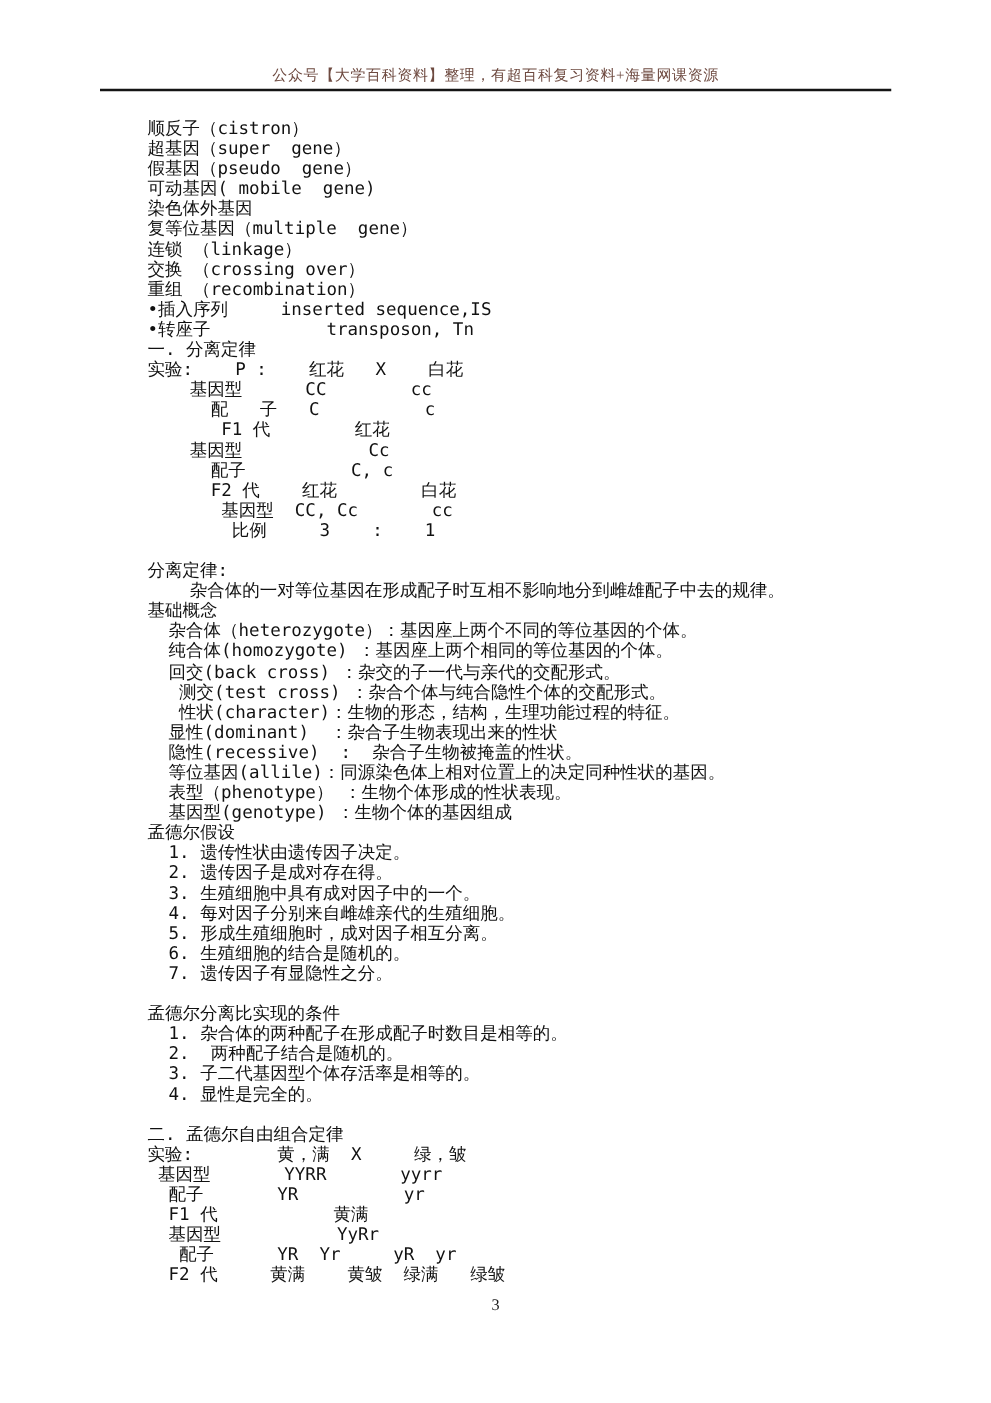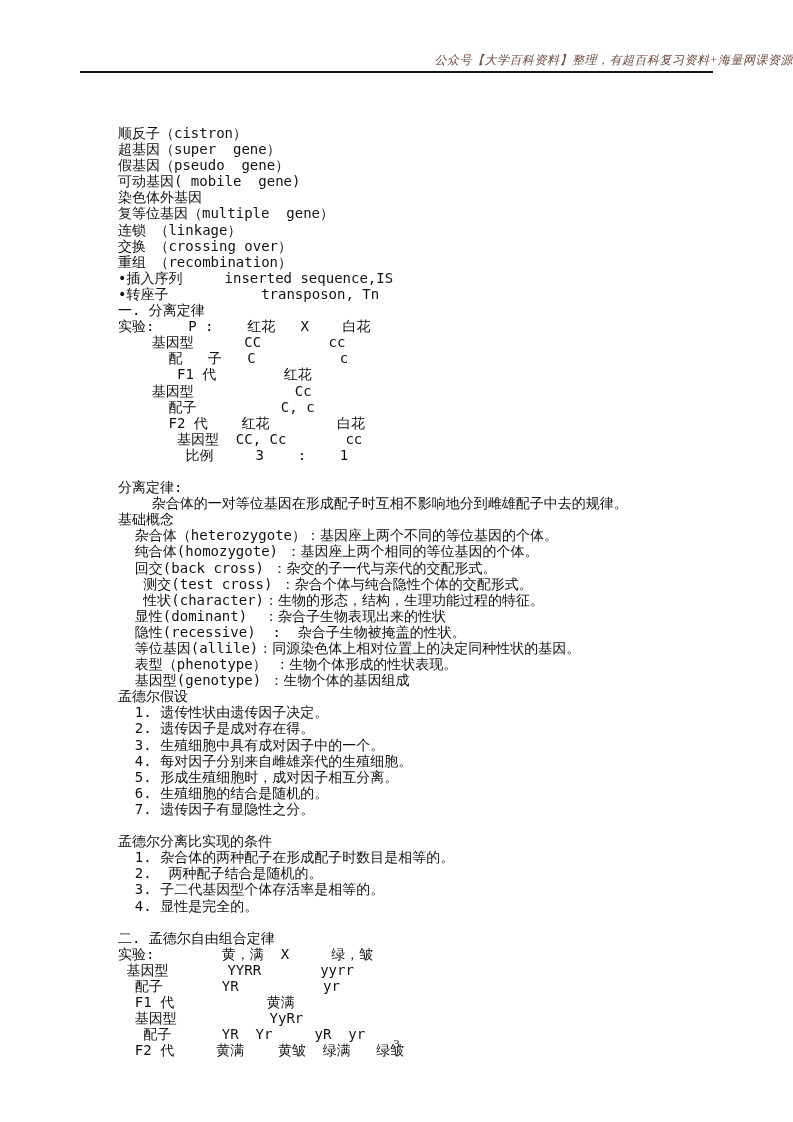--- a/index.html
+++ b/index.html
@@ -13,46 +13,44 @@
     height: 1122px;
     background: #ffffff;
     overflow: hidden;
     font-family: "Liberation Serif", serif;
   }
   .header-notice {
     position: absolute;
     top: 52px;
     left: 0;
     width: 100%;
-    text-align: right;
+    text-align: center;
     font-size: 12px;
     letter-spacing: 0.5px;
     color: #6e4a40;
     font-family: "Liberation Serif", serif;
-    font-style: italic;
   }
   .header-rule {
     position: absolute;
     top: 71px;
     left: 80px;
     width: 633px;
     height: 2px;
     background: #141414;
   }
   .doc-body {
     position: absolute;
     top: 95px;
     left: 118px;
     right: 30px;
     font-family: "DejaVu Sans Mono", monospace;
     font-size: 14px;
     line-height: 16.1px;
     color: #111111;
     white-space: pre;
-    margin-top: 30px;
   }
   .doc-body .text-line {
     white-space: pre;
     min-height: 16.1px;
   }
   .page-footer {
     position: absolute;
     top: 1036px;
     left: 0;
     width: 100%;

